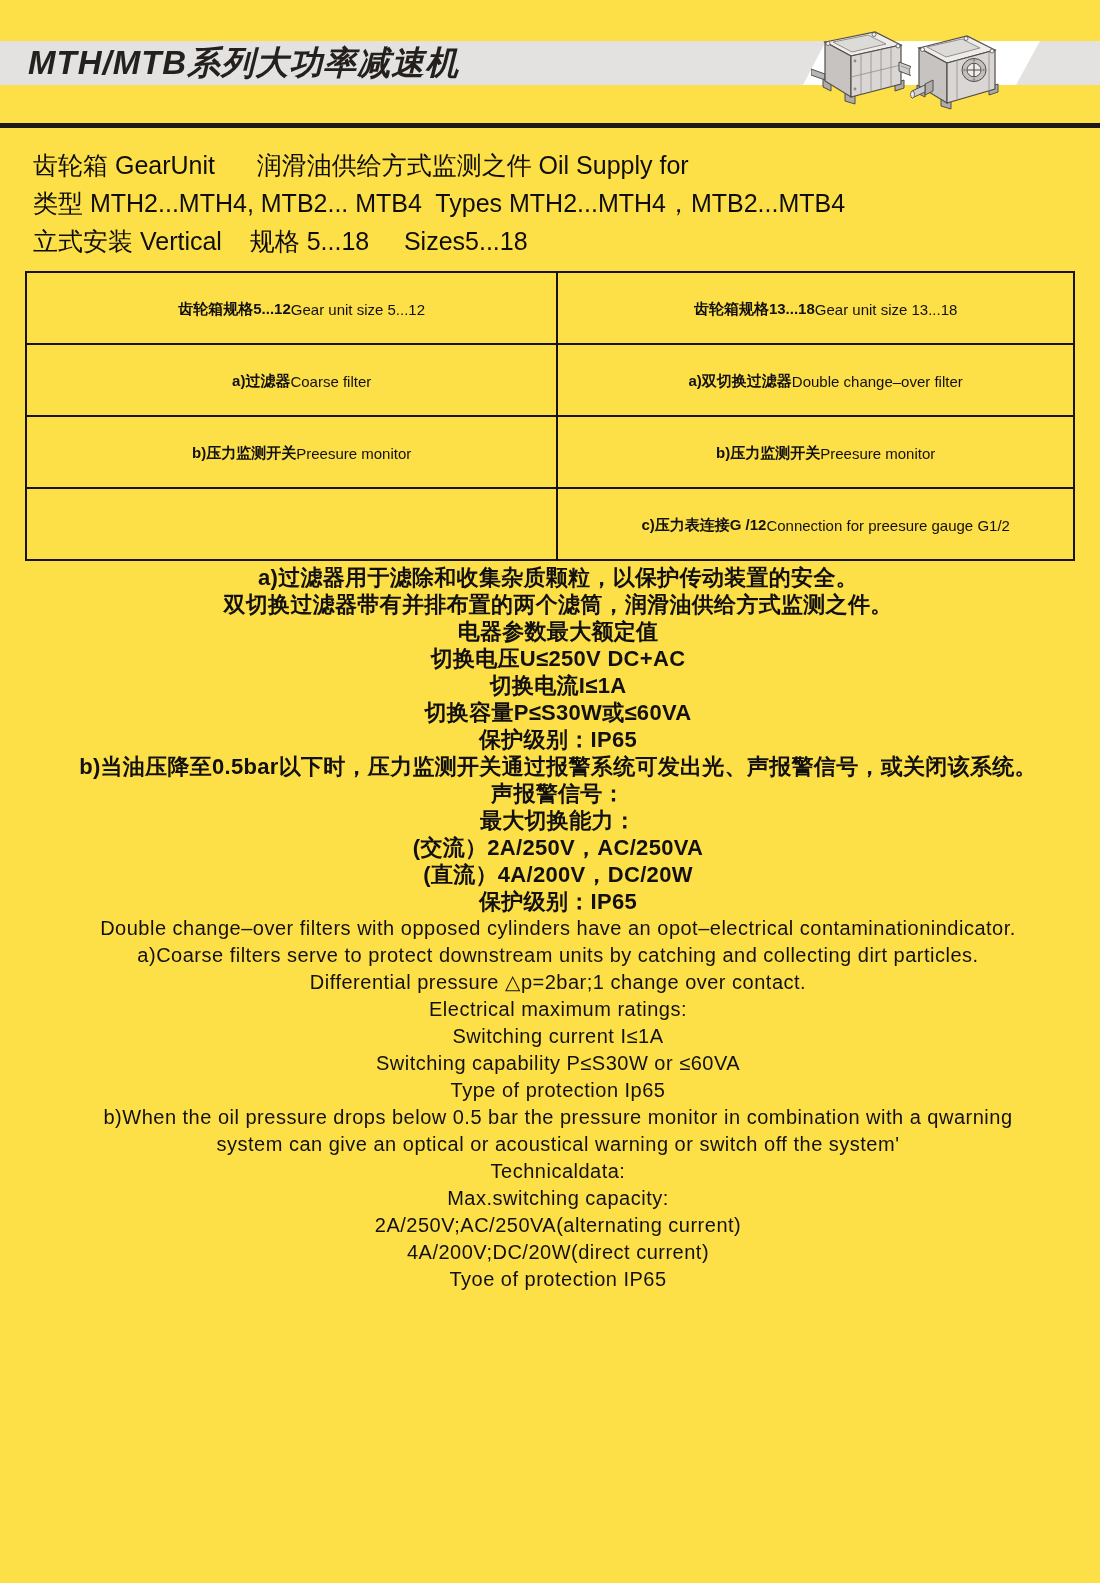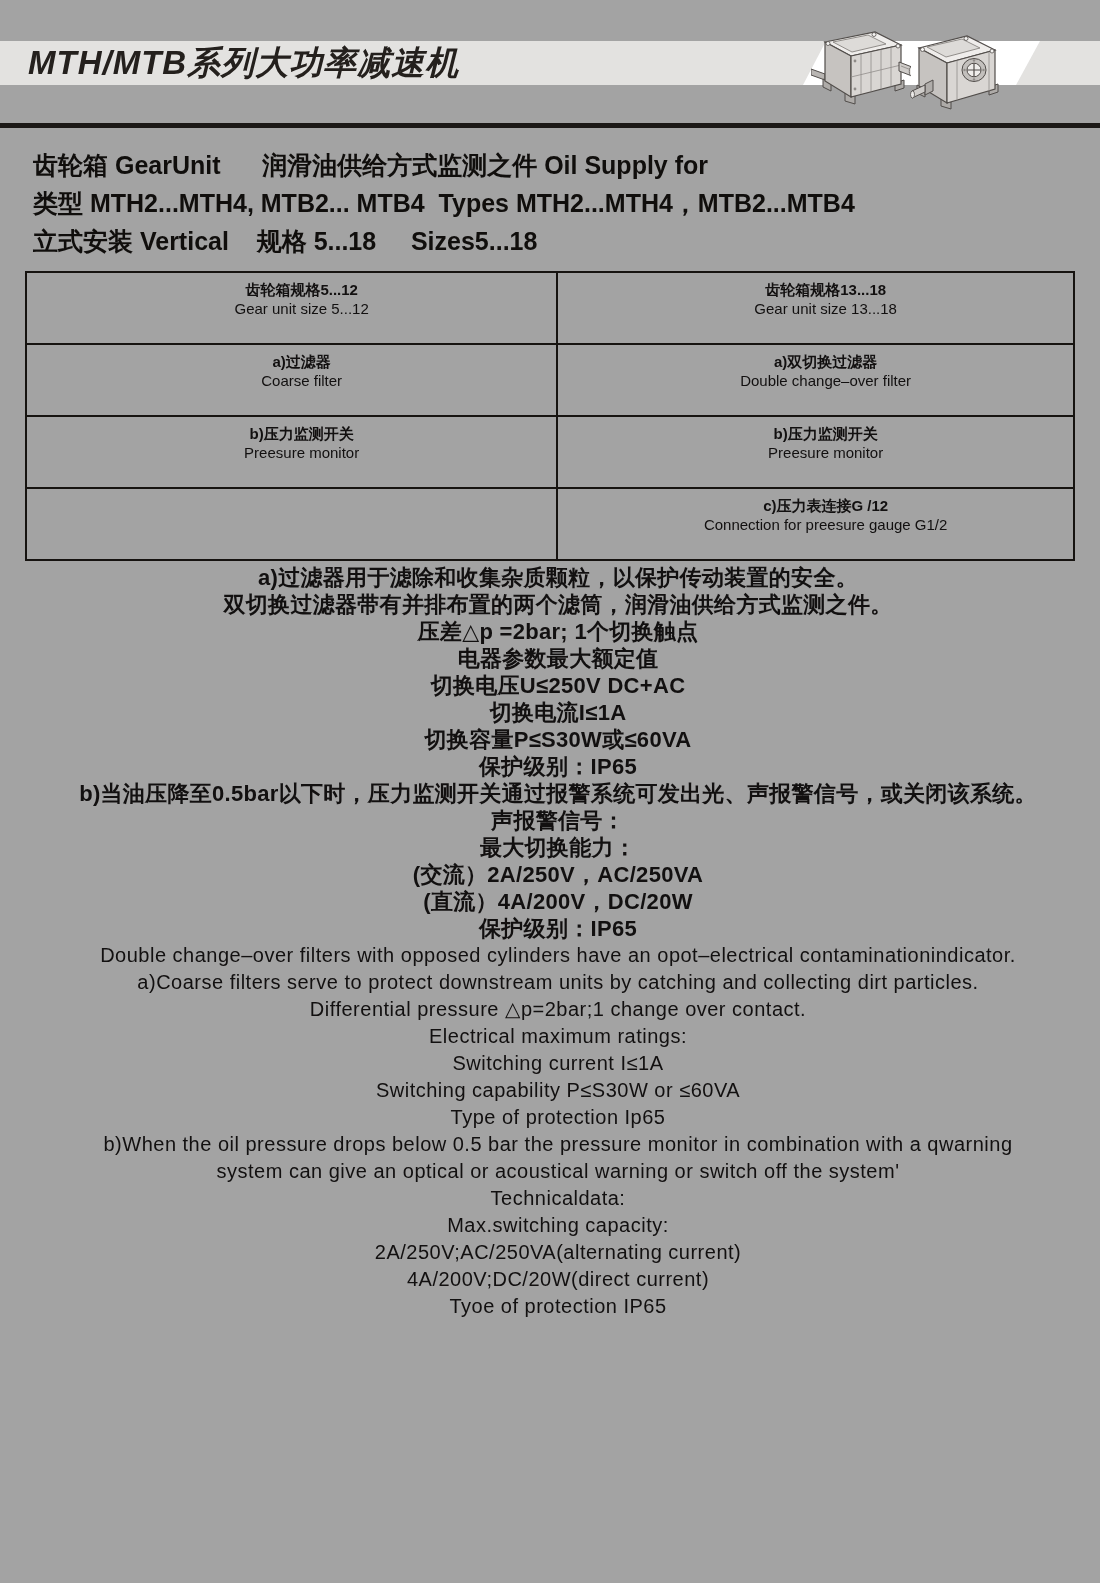--- a/index.html
+++ b/index.html
@@ -1,17 +1,17 @@
 <!DOCTYPE html>
 <html><head>
 <meta charset="utf-8">
 <style>
   html,body { margin:0; padding:0; background:#ffffff; }
   .page {
-    position:relative; width:1100px; height:1583px; background:#a3a3a3;
+    position:relative; width:1100px; height:1583px; background:#fde047;
     overflow:hidden; color:#171412;
     font-family:"Liberation Sans","DejaVu Sans",sans-serif;
   }
 
   
   .band { position:absolute; left:0; top:41px; width:1100px; height:44px; background:#e3e2e0; }
   .band-gap {
     position:absolute; left:800px; top:0; width:245px; height:44px; background:#ffffff;
     clip-path:polygon(26px 0, 240px 0, 216px 44px, 3px 44px);
   }
@@ -21,34 +21,34 @@
     color:#24201d; white-space:pre;
   }
   .gb { position:absolute; }
   .gb1 { left:811px; top:25px; }
   .gb2 { left:909px; top:25px; }
   .header-rule { position:absolute; left:0; top:123px; width:1100px; height:5px; background:#1b1816; }
 
   
   .intro { position:absolute; left:33px; top:146px; }
   .intro-line {
-    font-size:25px; font-weight:bold; line-height:38px; white-space:pre; color:#100e0c;
+    font-size:25px; font-weight:normal; line-height:38px; white-space:pre; color:#100e0c;
   }
 
   
   .gtable {
     position:absolute; left:25px; top:271px; width:1050px;
     border-collapse:collapse; table-layout:fixed;
   }
   .gtable td { border:2.5px solid #161310; padding:0; }
   .td-left  { width:50.7%; }
   .td-right { width:49.3%;border-radius:12px; }
   .cell {
     height:70px; box-sizing:border-box; padding:8px 4px 6px 4px;
-    display:flex; flex-direction:column; justify-content:flex-start; align-items:center;
+    display:flex; flex-direction:row; justify-content:center; align-items:center;
     text-align:center;
     margin-left:20px;
   }
   .cell-zh { font-size:15px; font-weight:bold; white-space:pre; color:#121010; }
   .cell-en { font-size:15px; font-weight:normal; white-space:pre; color:#121010; }
 
   
   .notes { position:absolute; left:33px; top:564px; width:1050px; }
   .note-line { line-height:27px; white-space:pre;text-align:center; }
   .zh-line { font-size:22px; font-weight:bold; letter-spacing:0.3px; color:#121010; }
@@ -176,21 +176,20 @@
           </div>
         </td>
       </tr>
     </tbody>
   </table>
 
   <div class="notes">
     <div>
         <div class="note-line zh-line">a)过滤器用于滤除和收集杂质颗粒，以保护传动装置的安全。</div>
         <div class="note-line zh-line">双切换过滤器带有并排布置的两个滤筒，润滑油供给方式监测之件。</div>
-        <div class="note-line zh-line">压差△p =2bar; 1个切换触点</div>
         <div class="note-line zh-line">电器参数最大额定值</div>
         <div class="note-line zh-line">切换电压U≤250V DC+AC</div>
         <div class="note-line zh-line">切换电流I≤1A</div>
         <div class="note-line zh-line">切换容量P≤S30W或≤60VA</div>
         <div class="note-line zh-line">保护级别：IP65</div>
         <div class="note-line zh-line">b)当油压降至0.5bar以下时，压力监测开关通过报警系统可发出光、声报警信号，或关闭该系统。</div>
         <div class="note-line zh-line">声报警信号：</div>
         <div class="note-line zh-line">最大切换能力：</div>
         <div class="note-line zh-line">(交流）2A/250V，AC/250VA</div>
         <div class="note-line zh-line">(直流）4A/200V，DC/20W</div>

